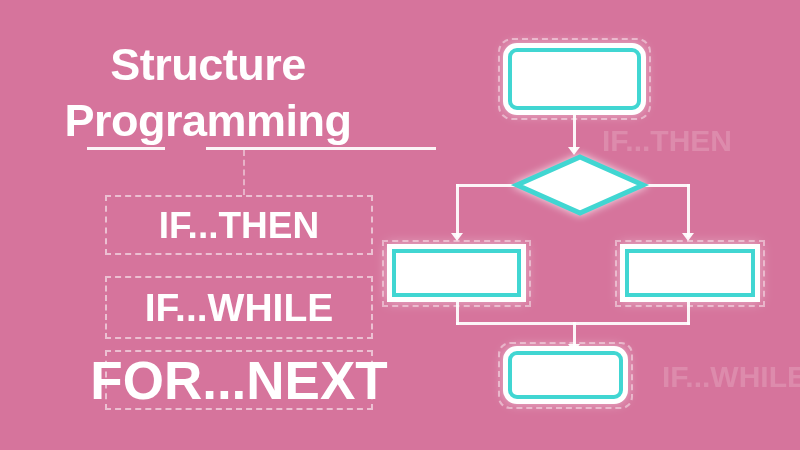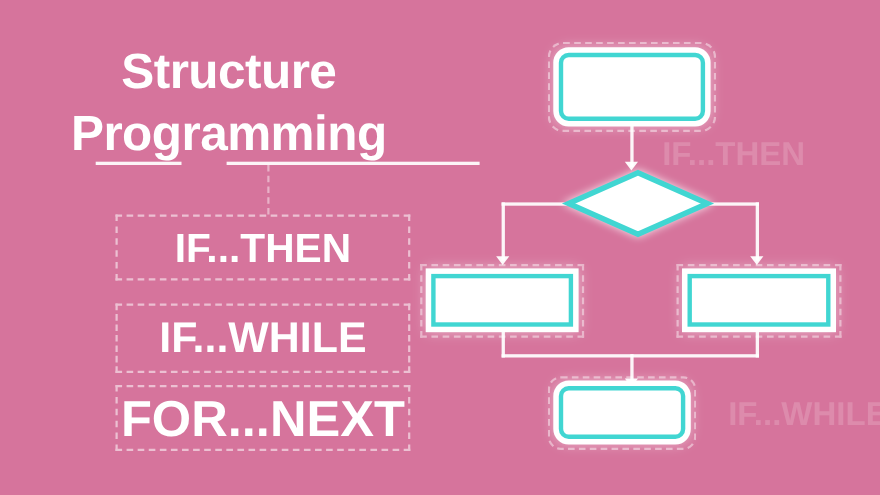--- a/index.html
+++ b/index.html
@@ -70,21 +70,21 @@
     color: #ffffff;
     font-weight: bold;
     line-height: 1;
     white-space: nowrap;
   }
   #kw-box-0 { top: 195px; height: 60px; }
   #kw-box-0 .kw-label { font-size: 37px; }
   #kw-box-1 { top: 276px; height: 63px; }
   #kw-box-1 .kw-label { font-size: 39px; }
   #kw-box-2 { top: 350px; height: 60px; }
-  #kw-box-2 .kw-label { font-size: 46px; }
+  #kw-box-2 .kw-label { font-size: 53px; }
 
   
   #flowchart {
     position: absolute;
     left: 370px; top: 0;
     width: 430px; height: 450px;
   }
 
   .dash-halo {
     position: absolute;

